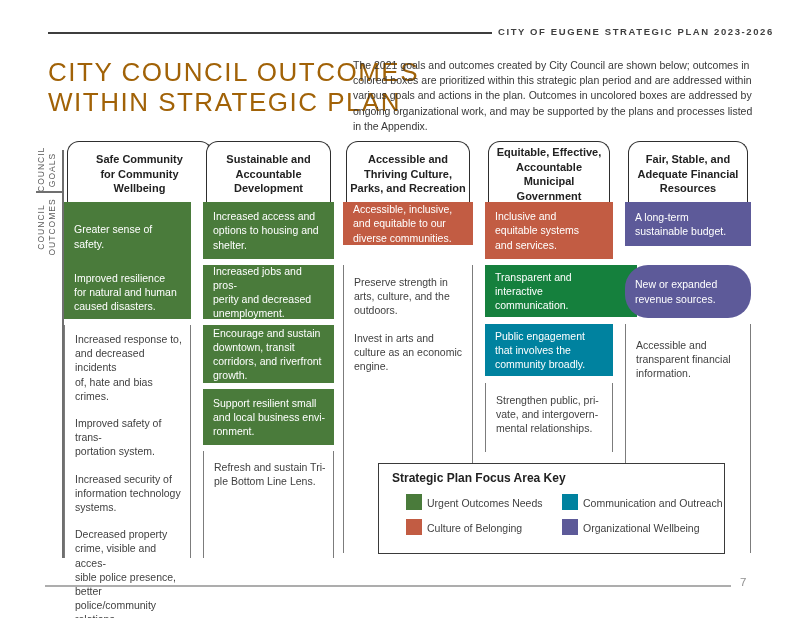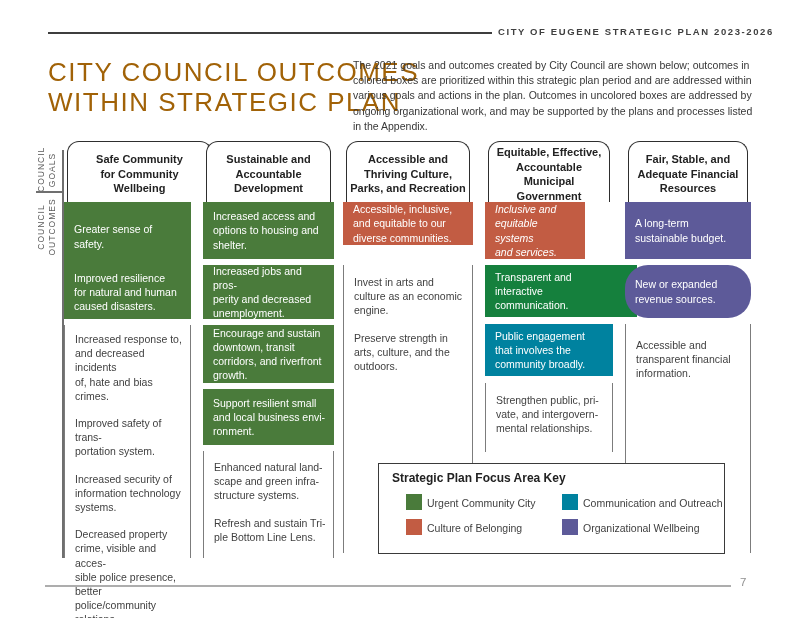--- a/index.html
+++ b/index.html
@@ -108,84 +108,81 @@
 perity and decreased
 unemployment.</div>
     <div class="cbox pre" style="left: 203px; top: 325px; width: 131px; height: 58px; background-color: rgb(74, 123, 59);">Encourage and sustain
 downtown, transit
 corridors, and riverfront
 growth.</div>
     <div class="cbox pre" style="left: 203px; top: 389px; width: 131px; height: 56px; background-color: rgb(74, 123, 59);">Support resilient small
 and local business envi-
 ronment.</div>
     <div class="pbox" style="left:203px;top:451px;width:131px;height:107px;padding-top:9px">
-      <p class="pre">Enhanced natural land-
-scape and green infra-
-structure systems.</p>
       <p class="pre">Refresh and sustain Tri-
 ple Bottom Line Lens.</p>
     </div>
   </div>
 
   <div>
     <div class="goal pre" style="left:346px;width:124px">Accessible and
 Thriving Culture,
 Parks, and Recreation</div>
     <div class="cbox pre" style="left: 343px; top: 202px; width: 130px; height: 43px; background-color: rgb(194, 92, 67);">Accessible, inclusive,
 and equitable to our
 diverse communities.</div>
     <div class="pbox" style="left:343px;top:265px;width:130px;height:288px;padding-top:10px">
+      <p class="pre">Preserve strength in
+arts, culture, and the
+outdoors.</p>
       <p class="pre">Invest in arts and
 culture as an economic
 engine.</p>
-      <p class="pre">Preserve strength in
-arts, culture, and the
-outdoors.</p>
     </div>
   </div>
 
   <div>
     <div class="goal pre" style="left:488px;width:122px">Equitable, Effective,
 Accountable Municipal
 Government</div>
-    <div class="cbox pre" style="left: 485px; top: 202px; width: 100px; height: 57px; background-color: rgb(194, 92, 67); font-style: italic;">Inclusive and
+    <div class="cbox pre" style="left: 485px; top: 202px; width: 128px; height: 57px; background-color: rgb(194, 92, 67);">Inclusive and
 equitable systems
 and services.</div>
     <div class="cbox pre" style="left: 485px; top: 265px; width: 152px; height: 52px; background-color: #15803d;">Transparent and
 interactive
 communication.</div>
     <div class="cbox pre" style="left: 485px; top: 324px; width: 128px; height: 52px; background-color: rgb(0, 130, 159);">Public engagement
 that involves the
 community broadly.</div>
     <div class="pbox" style="left:485px;top:383px;width:128px;height:69px;padding-top:10px">
       <p class="pre">Strengthen public, pri-
 vate, and intergovern-
 mental relationships.</p>
     </div>
   </div>
 
   <div>
     <div class="goal pre" style="left:628px;width:120px">Fair, Stable, and
 Adequate Financial
 Resources</div>
-    <div class="cbox pre" style="left: 625px; top: 202px; width: 126px; height: 57px; background-color: rgb(93, 90, 153);">A long-term
+    <div class="cbox pre" style="left: 625px; top: 202px; width: 126px; height: 44px; background-color: rgb(93, 90, 153);">A long-term
 sustainable budget.</div>
     <div class="cbox pre" style="left: 625px; top: 265px; width: 126px; height: 53px; background-color: rgb(93, 90, 153); border-radius: 23px;">New or expanded
 revenue sources.</div>
     <div class="pbox" style="left:625px;top:324px;width:126px;height:229px;padding-top:14px">
       <p class="pre">Accessible and
 transparent financial
 information.</p>
     </div>
   </div>
 
   <div class="legend">
     <div class="legend-title">Strategic Plan Focus Area Key</div>
     <div class="legend-swatch" style="left: 27px; top: 30px; background-color: rgb(74, 123, 59);"></div>
-    <div class="legend-label" style="left:48px;top:33px">Urgent Community City</div>
+    <div class="legend-label" style="left:48px;top:33px">Urgent Outcomes Needs</div>
     <div class="legend-swatch" style="left: 183px; top: 30px; background-color: rgb(0, 130, 159);"></div>
     <div class="legend-label" style="left:204px;top:33px">Communication and Outreach</div>
     <div class="legend-swatch" style="left: 27px; top: 55px; background-color: rgb(194, 92, 67);"></div>
     <div class="legend-label" style="left:48px;top:58px">Culture of Belonging</div>
     <div class="legend-swatch" style="left: 183px; top: 55px; background-color: rgb(93, 90, 153);"></div>
     <div class="legend-label" style="left:204px;top:58px">Organizational Wellbeing</div>
   </div>
 
   <div class="footer-rule"></div>
   <div class="page-number">7</div>

